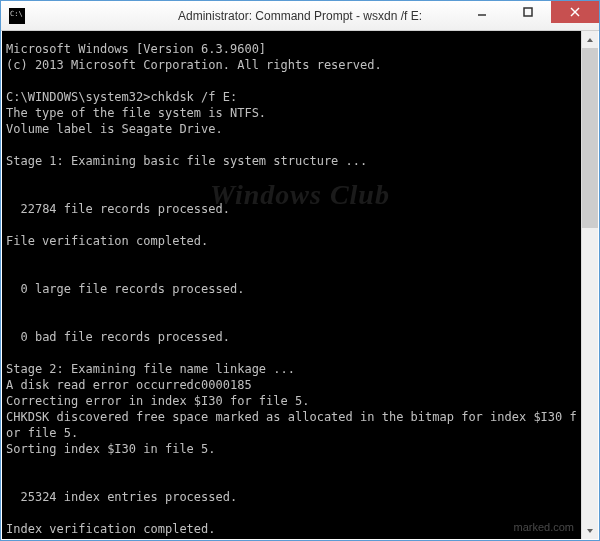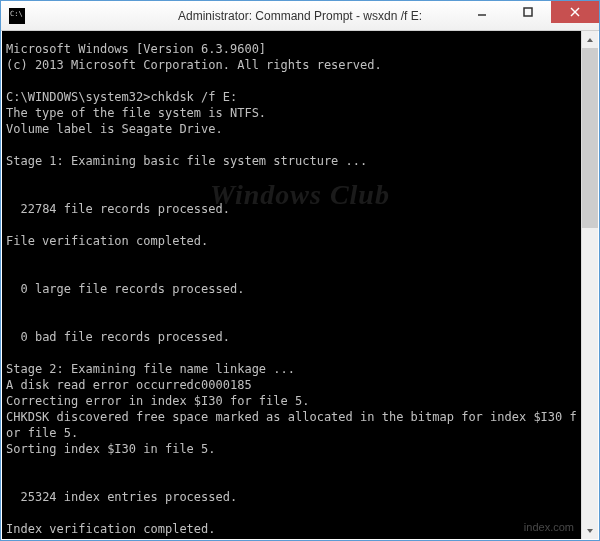--- a/index.html
+++ b/index.html
@@ -215,15 +215,15 @@
           </svg>
       </div>
       <div class="scroll-thumb"></div>
       <div class="scroll-btn down">
         <svg width="8" height="8" viewBox="0 0 8 8">
             <polygon points="1,2 7,2 4,6" fill="#606060"></polygon>
           </svg>
       </div>
     </div>
     <div class="watermark">Windows Club</div>
-    <div class="domain-mark">index.com</div>
+    <div class="domain-mark">marked.com</div>
   </div>
 </div>
 
 </body></html>

